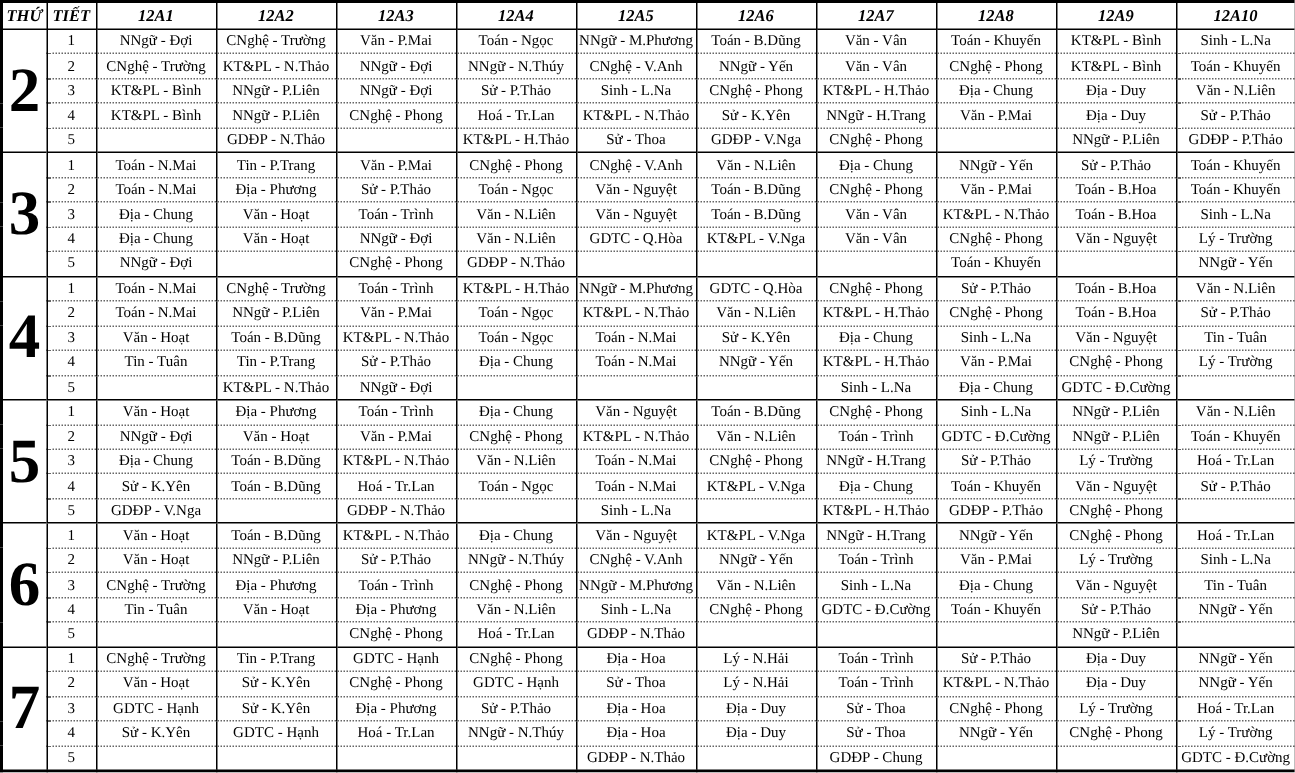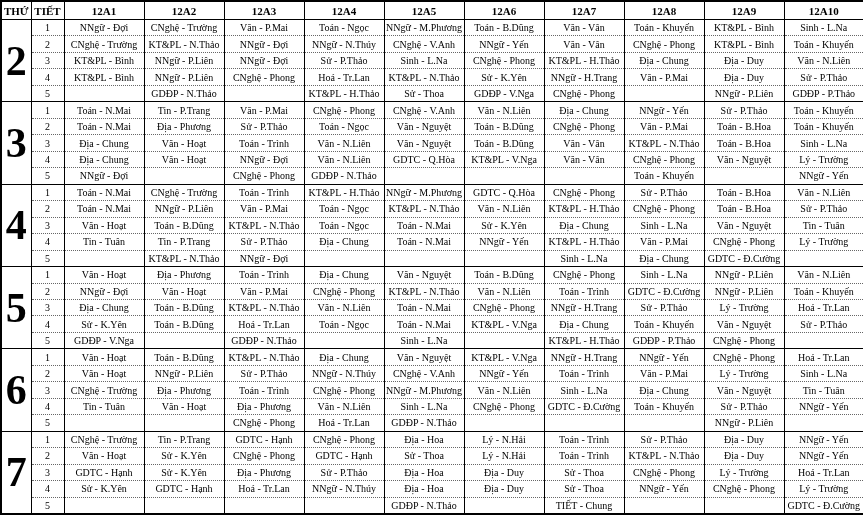--- a/index.html
+++ b/index.html
@@ -25,20 +25,21 @@
     text-align: center;
     vertical-align: middle;
     overflow: hidden;
     white-space: nowrap;
   }
   thead th {
     border-bottom: 1px solid #000;
     font-size: 11px;
     font-weight: bold;
     height: 17px;
+    font-style: italic;
   }
   tbody tr { height: 16px; }
   tbody td { font-size: 10px; }
   tr.day-start > td { border-top: 1px solid #000; }
   tr.mid > td { border-top: 1px dotted #666; }
   td.day-cell {
     border-top: 1px solid #000;
     font-size: 42px;
     font-weight: bold;
     line-height: 1;
@@ -466,19 +467,19 @@
         <td class="subject-cell">Lý - Trường</td>
       </tr>
       <tr class="mid">
         <td class="period-cell">5</td>
         <td class="subject-cell"></td>
         <td class="subject-cell"></td>
         <td class="subject-cell"></td>
         <td class="subject-cell"></td>
         <td class="subject-cell">GDĐP - N.Thảo</td>
         <td class="subject-cell"></td>
-        <td class="subject-cell">TIẾT - Chung</td>
+        <td class="subject-cell">GDĐP - Chung</td>
         <td class="subject-cell"></td>
         <td class="subject-cell"></td>
         <td class="subject-cell">GDTC - Đ.Cường</td>
       </tr>
     </tbody>
 </table>
 
 </body></html>

